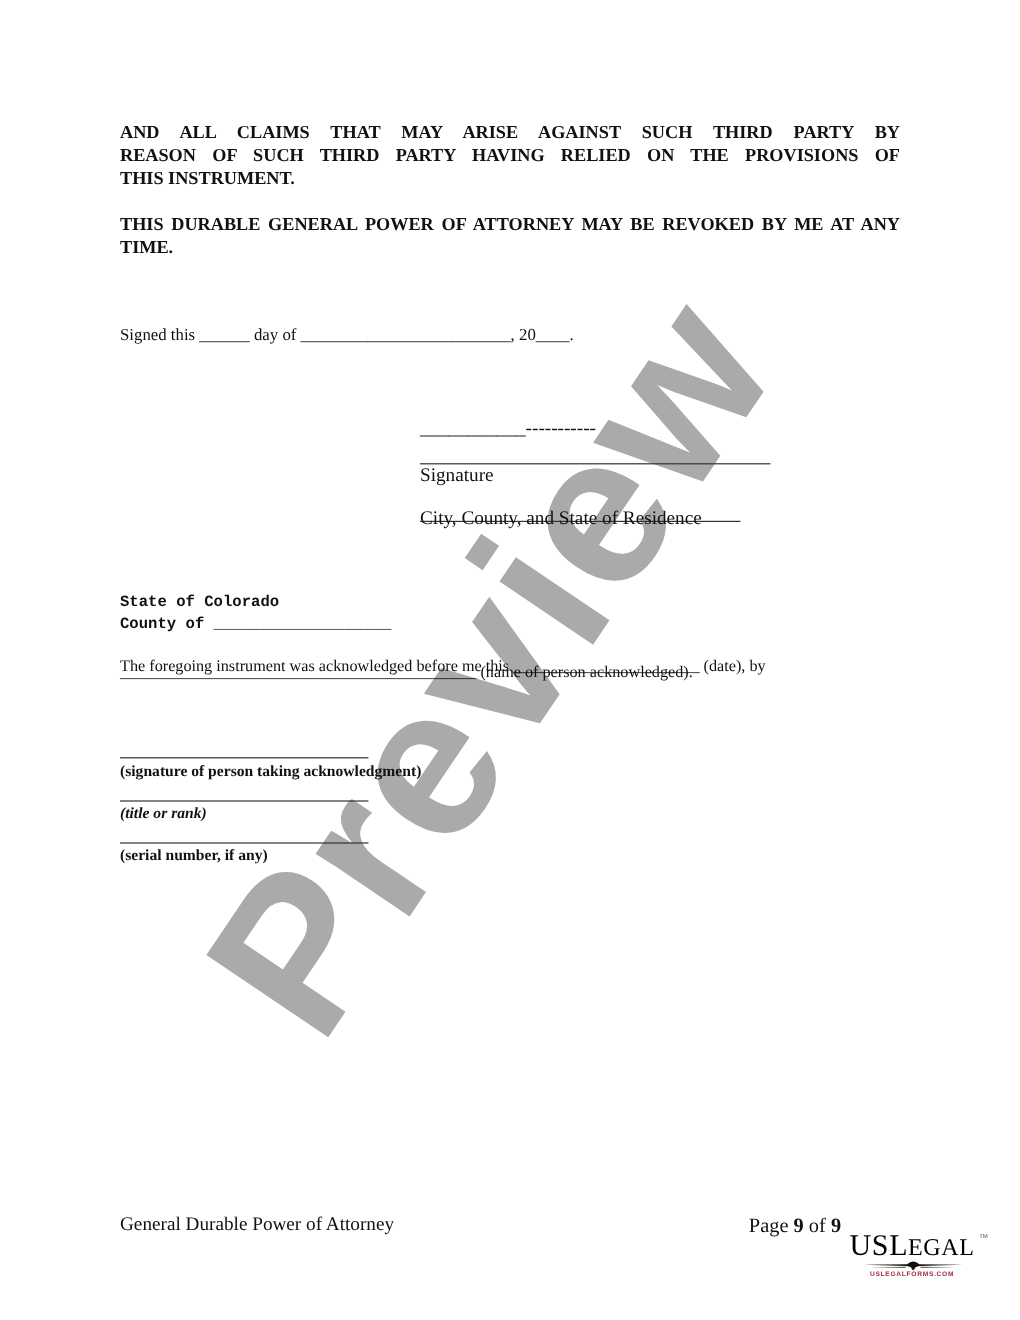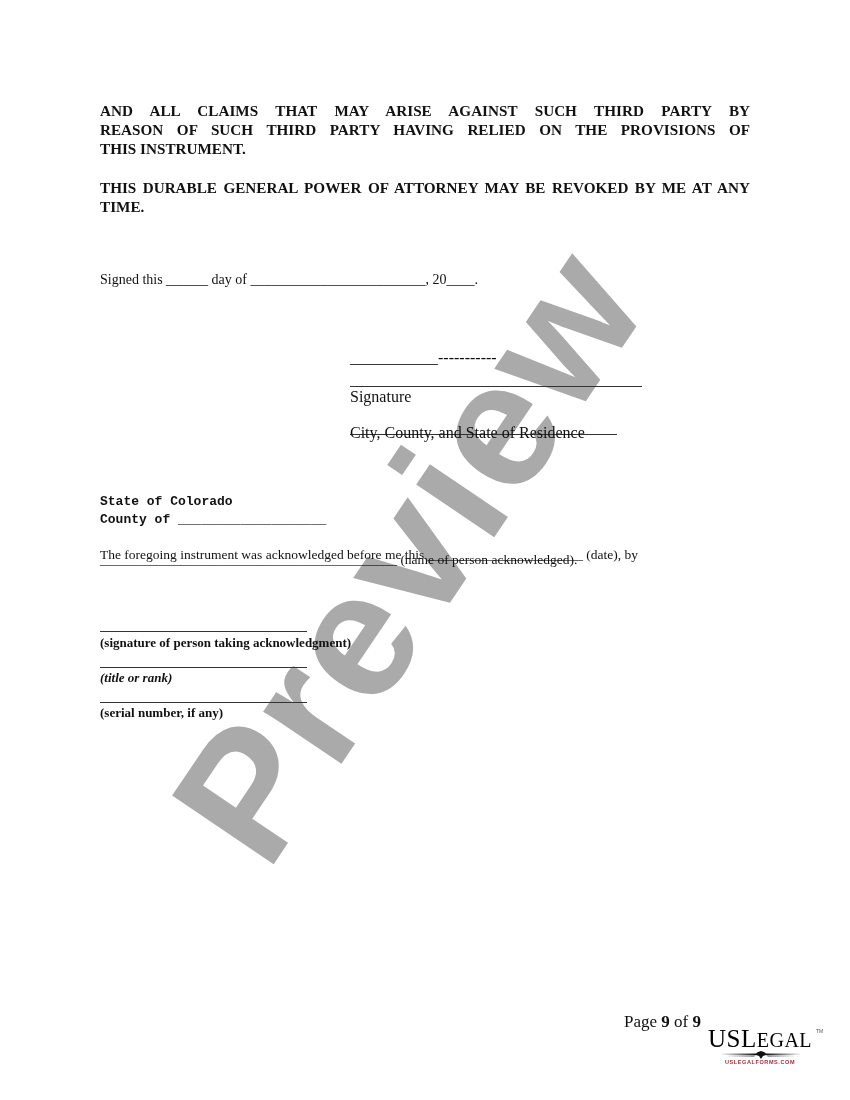--- a/index.html
+++ b/index.html
@@ -93,20 +93,21 @@
     <div class="ack ack1">The foregoing instrument was acknowledged before me this _______________________ (date), by</div>
     <div class="ack ack2">____________________________________________ (name of person acknowledged).</div>
 
     <div class="line ln1"></div>
     <div class="cap cap1">(signature of person taking acknowledgment)</div>
     <div class="line ln2"></div>
     <div class="cap cap2">(title or rank)</div>
     <div class="line ln3"></div>
     <div class="cap cap3">(serial number, if any)</div>
 
+    <div class="footer-left">General Durable Power of Attorney</div>
     <div class="footer-right"><span>Page </span><b>9</b><span> of </span><b>9</b></div>
 
     <div class="logo">
       <div class="logo-text"><span>US</span><span>L</span><span class="sm">EGAL</span></div>
       <div class="logo-tm">TM</div>
       <svg class="logo-eagle" viewBox="0 0 82 8">
         <path d="M0 3 L36 2.5 L38 1 L41 0 L44 1 L46 2.5 L82 3 L46 4 L43 5 L41 8 L39 5 L36 4 Z" fill="#111"></path>
         <path d="M6 5 L36 4.6 L34 5.4 Z M76 5 L46 4.6 L48 5.4 Z" fill="#333"></path>
       </svg>
       <div class="logo-url">USLEGALFORMS.COM</div>

